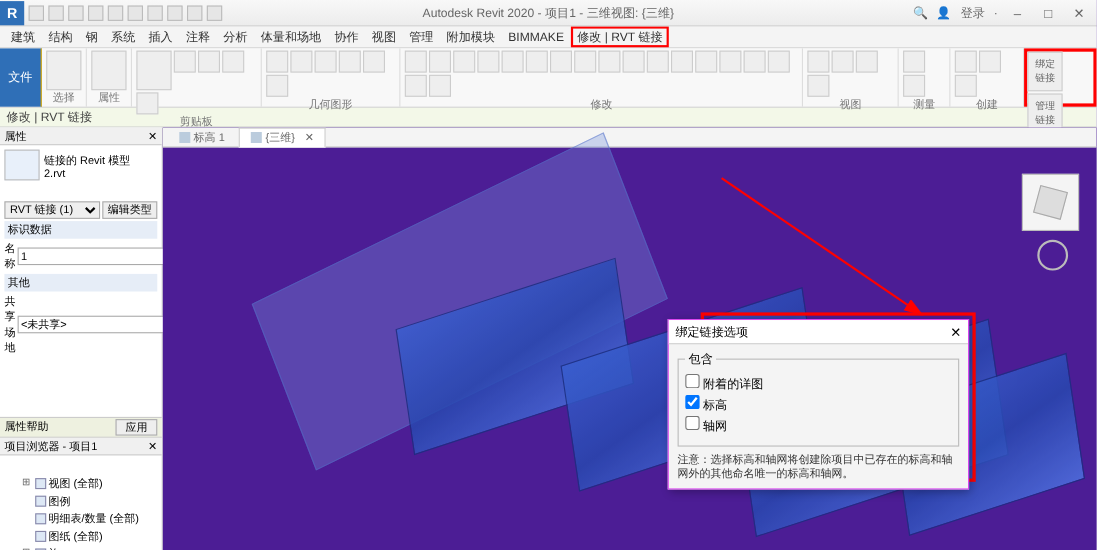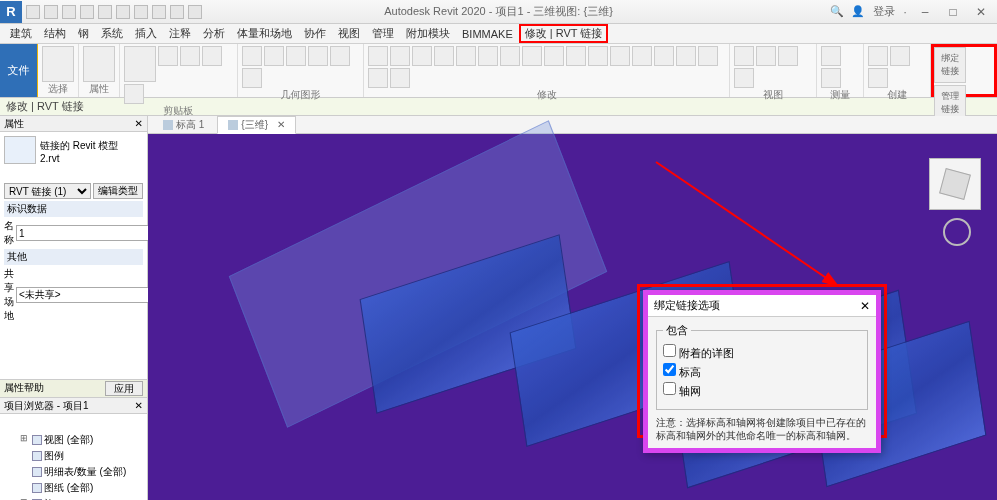--- a/index.html
+++ b/index.html
@@ -68,21 +68,21 @@
 .building .w2 { left: 150px; top: 60px; width: 220px; height: 120px; transform: skewY(-18deg) skewX(8deg); }
 .building .w3 { left: 310px; top: 90px; width: 230px; height: 130px; transform: skewY(-18deg) skewX(8deg); }
 .building .w4 { left: 450px; top: 110px; width: 160px; height: 120px; transform: skewY(-18deg) skewX(8deg); }
 
 .navcube { position: absolute; right: 16px; top: 24px; width: 52px; height: 52px; border: 1px solid #bbb; background: #f4f4f4; display: flex; align-items: center; justify-content: center; }
 .navcube .cube { width: 26px; height: 26px; background: #ddd; border: 1px solid #aaa; transform: rotate(15deg); }
 .navwheel { position: absolute; right: 26px; top: 84px; width: 28px; height: 28px; border: 2px solid #bbb; border-radius: 50%; }
 
 .arrow-svg { position: absolute; left: 500px; top: 22px; pointer-events: none; z-index: 5; }
 
-.dialog { position: absolute; right: 116px; top: 156px; width: 238px; background: #f4f4f4; border: 5px solid #d946ef; box-shadow: 2px 2px 8px rgba(0,0,0,0.3); z-index: 10; }
+.dialog { position: absolute; right: 116px; top: 156px; width: 274px; background: #f4f4f4; border: 1px solid #d946ef; box-shadow: 2px 2px 8px rgba(0,0,0,0.3); z-index: 10; }
 .dialog-outer { position: absolute; right: 110px; top: 150px; width: 250px; height: 154px; border: 3px solid red; z-index: 9; }
 .dlg-title { height: 22px; display: flex; align-items: center; justify-content: space-between; padding: 0 6px; font-size: 11px; background: #fff; border-bottom: 1px solid #ccc; }
 .dlg-title .dclose { cursor: pointer; font-size: 12px; }
 .dlg-body { padding: 6px 8px; font-size: 11px; }
 .dlg-body fieldset { border: 1px solid #bbb; padding: 4px 6px 8px; margin-bottom: 6px; }
 .dlg-body legend { font-size: 11px; padding: 0 3px; }
 .dlg-body label { display: block; margin: 2px 0; font-size: 11px; }
 .dlg-body .note { font-size: 10px; color: #333; line-height: 1.3; }
 .dlg-btns { display: flex; justify-content: center; gap: 30px; padding: 6px 0 8px; }
 .dlg-btns button { width: 62px; height: 20px; font-size: 11px; border: 1px solid #888; background: #eee; }

